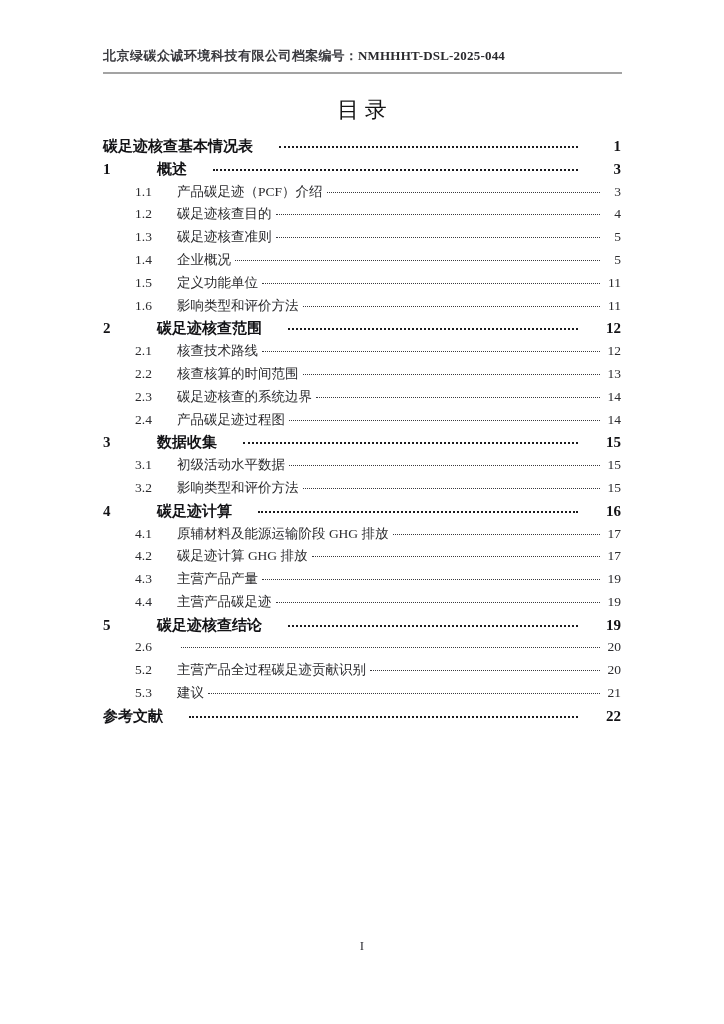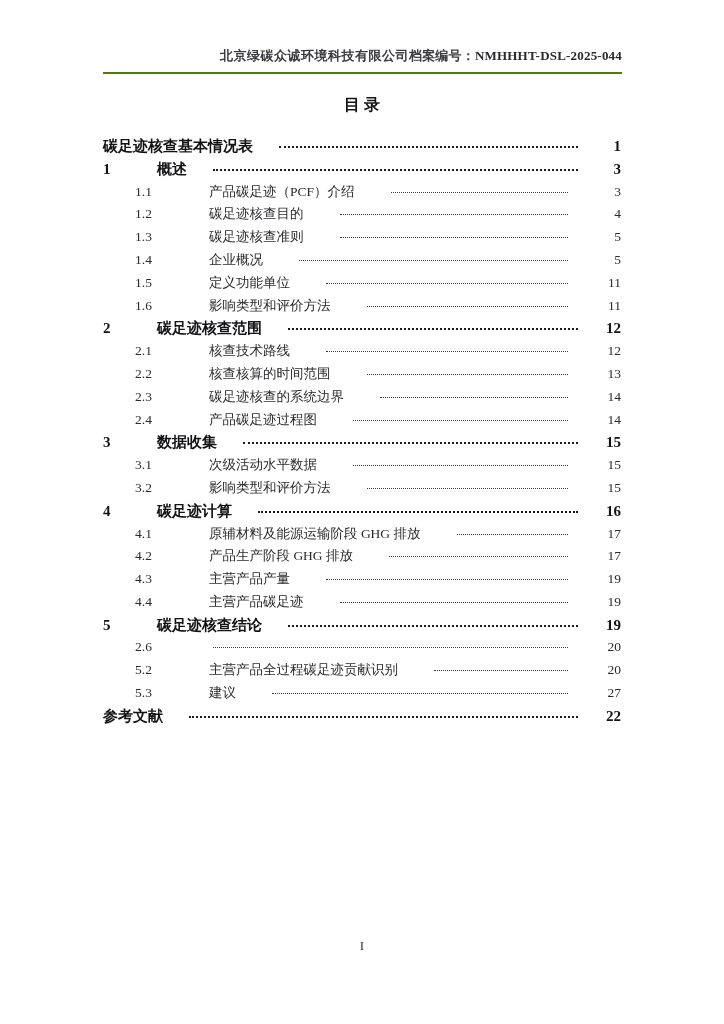--- a/index.html
+++ b/index.html
@@ -13,38 +13,38 @@
   }
   .page {
     position: absolute; inset: 0;
     background: #ffffff;
   }
   
   .doc-header {
     position: absolute;
     left: 103px; right: 102px; top: 47px;
     display: flex;
-    justify-content: flex-end;
+    justify-content: flex-start;
     align-items: baseline;
-    border-bottom: 2px solid #4d7c0f;
+    border-bottom: 2px solid #a3a3a3;
     padding-bottom: 7px;
     font-size: 13px;
     font-weight: 600;
     color: #3b3b40;
     letter-spacing: 0.5px;
   }
   .doc-header .doc-no { letter-spacing: 0.2px; }
   .doc-header .doc-no b { font-weight: 700; color: #2a2a2e; }
   
   .toc-title {
     position: absolute;
     left: 0; right: 0; top: 95px;
     text-align: center;
-    font-size: 16px;
-    font-weight: 700;
+    font-size: 22px;
+    font-weight: 400;
     color: #141414;
   }
   
   .toc {
     position: absolute;
     left: 103px; right: 103px; top: 137px;
   }
   .toc-row {
     display: flex;
     align-items: baseline;
@@ -62,21 +62,21 @@
     transform: translateY(-3px);
     min-width: 10px;
   }
   .toc-row .pg {
     flex: none;
     min-width: 18px;
     text-align: right;
   }
   
   .toc-row.lvl1 .num { width: 32px; }
-  .toc-row.lvl2 { padding-left: 32px; gap: 32px; }
+  .toc-row.lvl2 { padding-left: 32px; }
   .toc-row.lvl2 .num { width: 42px; }
   
   .toc-row.bold {
     font-weight: 700;
     font-size: 15px;
     color: #131316;
     gap: 22px;
   }
   .toc-row.bold .dots {
     border-bottom: 2.6px dotted #1b1b1e;
@@ -183,21 +183,21 @@
         <span class="pg">14</span>
       </div>
       <div class="toc-row lvl1 bold">
         <span class="num">3</span>
         <span class="label">数据收集</span>
         <span class="dots"></span>
         <span class="pg">15</span>
       </div>
       <div class="toc-row lvl2">
         <span class="num">3.1</span>
-        <span class="label">次级活动水平数据</span>
+        <span class="label">初级活动水平数据</span>
         <span class="dots"></span>
         <span class="pg">15</span>
       </div>
       <div class="toc-row lvl2">
         <span class="num">3.2</span>
         <span class="label">影响类型和评价方法</span>
         <span class="dots"></span>
         <span class="pg">15</span>
       </div>
       <div class="toc-row lvl1 bold">
@@ -207,21 +207,21 @@
         <span class="pg">16</span>
       </div>
       <div class="toc-row lvl2">
         <span class="num">4.1</span>
         <span class="label">原辅材料及能源运输阶段 GHG 排放</span>
         <span class="dots"></span>
         <span class="pg">17</span>
       </div>
       <div class="toc-row lvl2">
         <span class="num">4.2</span>
-        <span class="label">产品生产阶段 GHG 排放</span>
+        <span class="label">碳足迹计算 GHG 排放</span>
         <span class="dots"></span>
         <span class="pg">17</span>
       </div>
       <div class="toc-row lvl2">
         <span class="num">4.3</span>
         <span class="label">主营产品产量</span>
         <span class="dots"></span>
         <span class="pg">19</span>
       </div>
       <div class="toc-row lvl2">
@@ -244,21 +244,21 @@
       <div class="toc-row lvl2">
         <span class="num">5.2</span>
         <span class="label">主营产品全过程碳足迹贡献识别</span>
         <span class="dots"></span>
         <span class="pg">20</span>
       </div>
       <div class="toc-row lvl2">
         <span class="num">5.3</span>
         <span class="label">建议</span>
         <span class="dots"></span>
-        <span class="pg">27</span>
+        <span class="pg">21</span>
       </div>
       <div class="toc-row lvl0 bold">
         <span class="label">参考文献</span>
         <span class="dots"></span>
         <span class="pg">22</span>
       </div>
     </nav>
 
   <footer class="doc-footer">
     <span>I</span>

